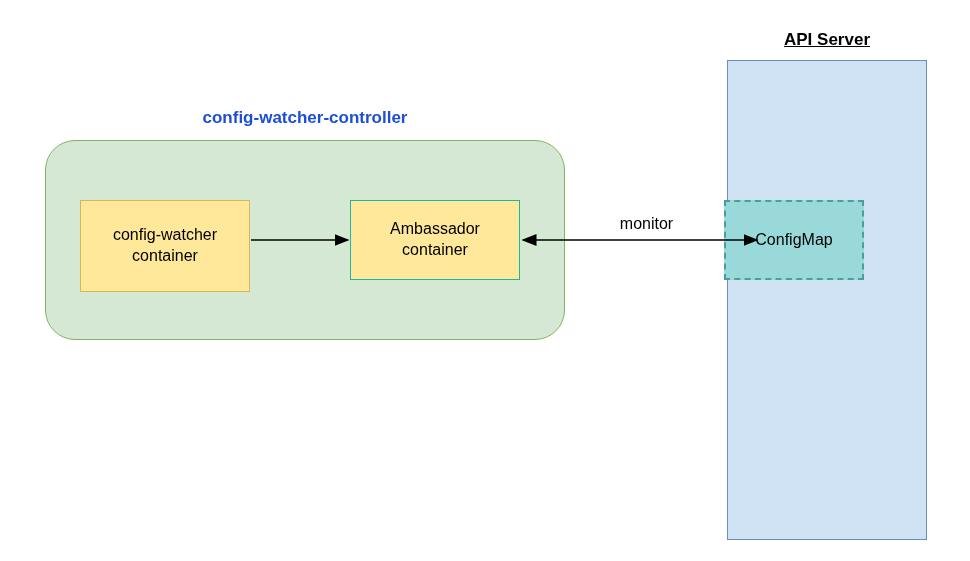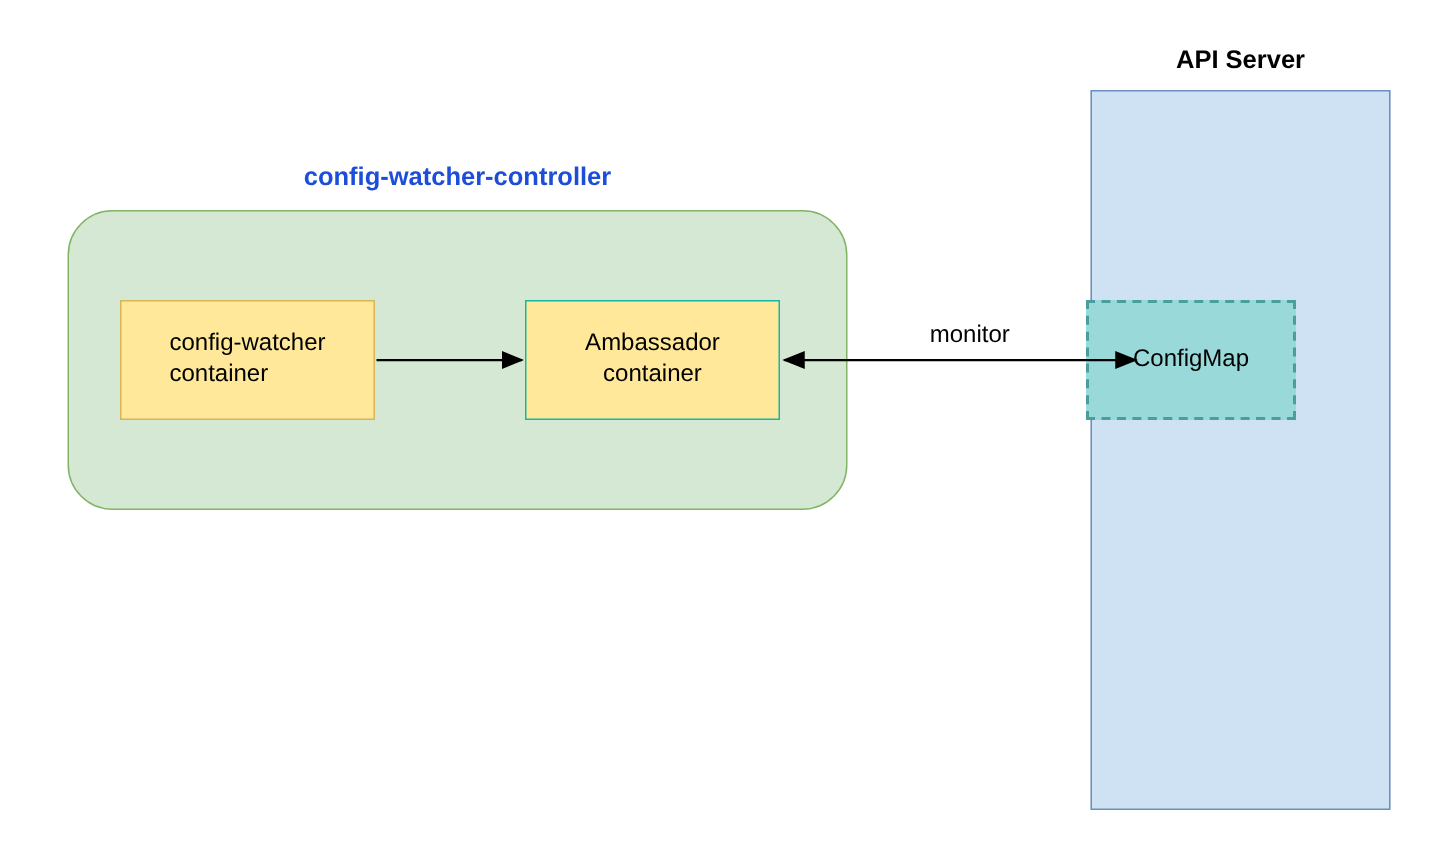--- a/index.html
+++ b/index.html
@@ -28,27 +28,27 @@
       text-align: center;
       font-weight: bold;
       font-size: 17px;
       color: #1d4ed8;
     }
     .config-watcher-box {
       position: absolute;
       left: 80px;
       top: 200px;
       width: 170px;
-      height: 80px;
+      height: 92px;
       background: #ffe899;
       border: 1px solid #d6b656;
       display: flex;
       align-items: center;
       justify-content: center;
-      text-align: left;
+      text-align: center;
       font-size: 16px;
       line-height: 1.3;
       color: #000;
     }
     .ambassador-box {
       position: absolute;
       left: 350px;
       top: 200px;
       width: 170px;
       height: 80px;
@@ -73,20 +73,21 @@
     }
     .api-server-title {
       position: absolute;
       left: 727px;
       top: 30px;
       width: 200px;
       text-align: center;
       font-weight: bold;
       font-size: 17px;
       color: #000;
+      text-decoration: underline;
     }
     .configmap-box {
       position: absolute;
       left: 724px;
       top: 200px;
       width: 140px;
       height: 80px;
       background: #99d9d9;
       border: 2px dashed #4a9e9e;
       display: flex;

